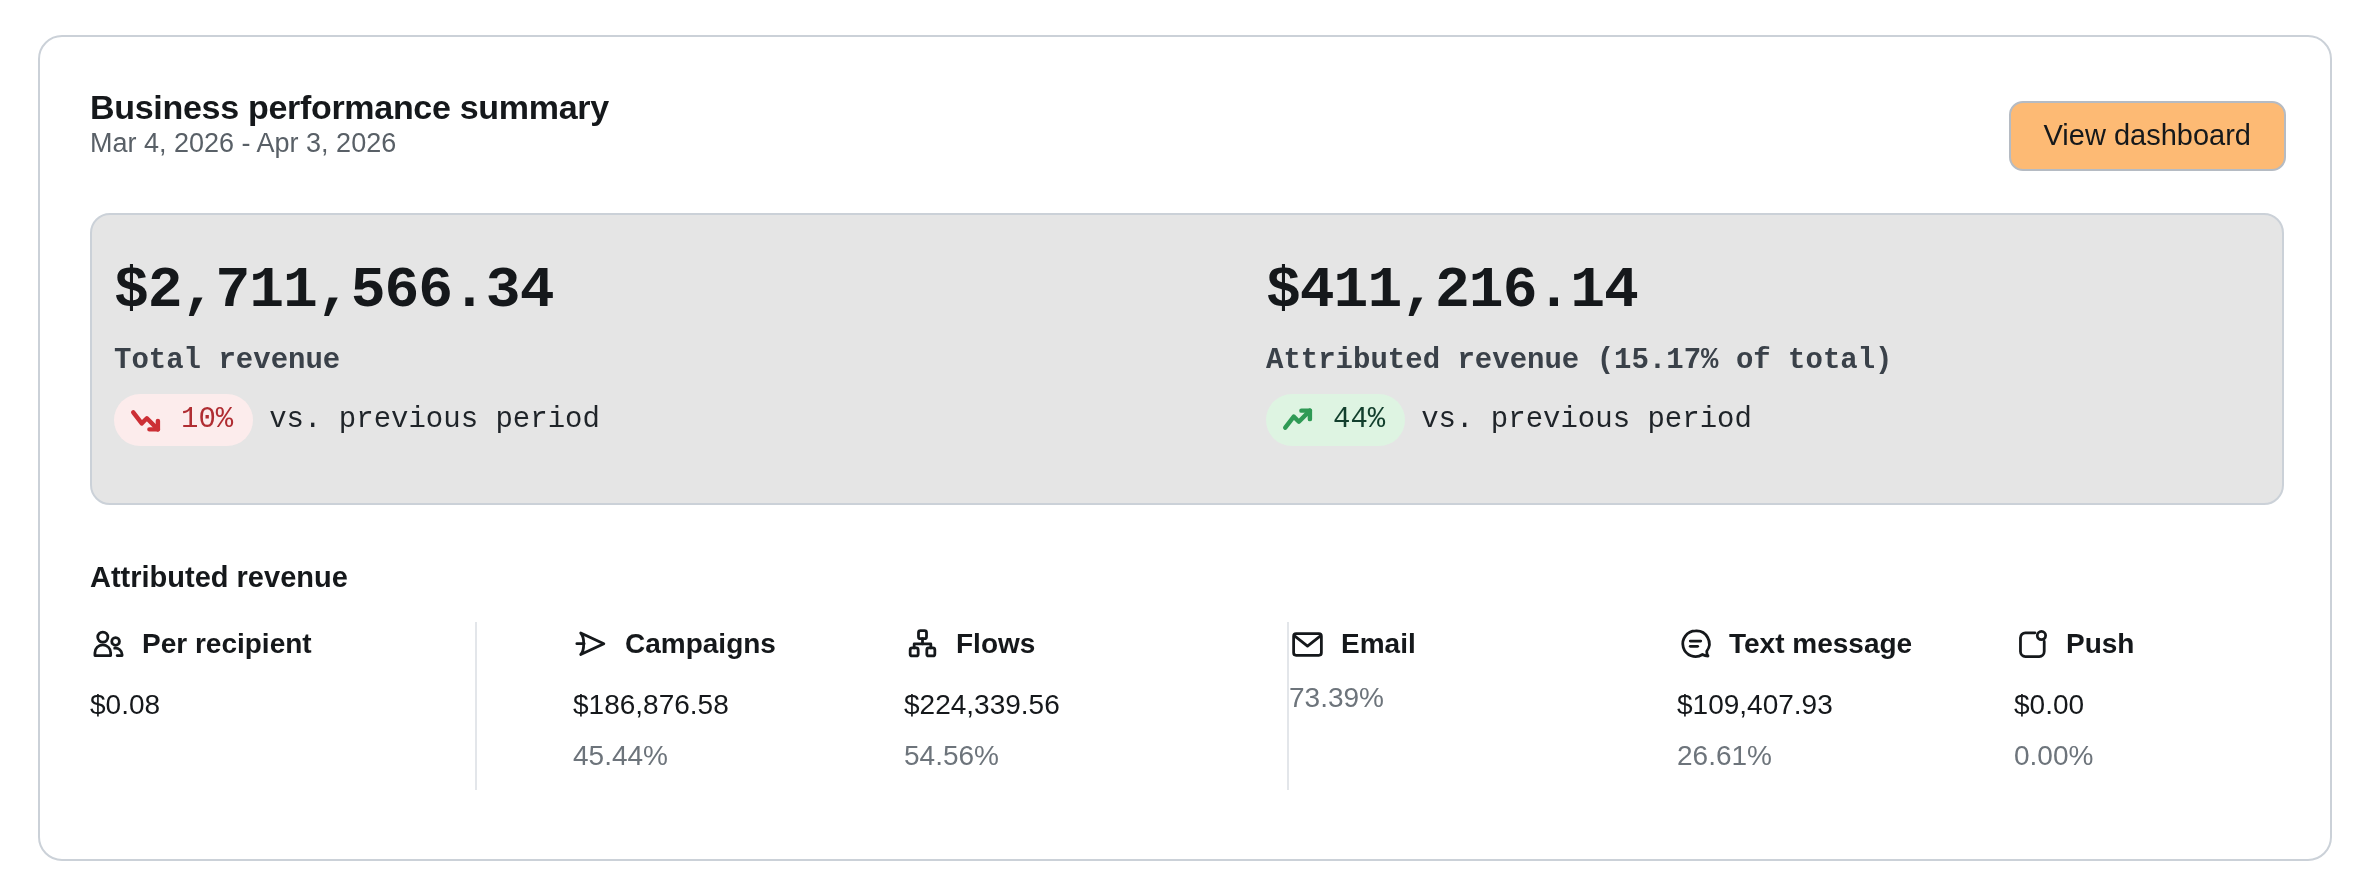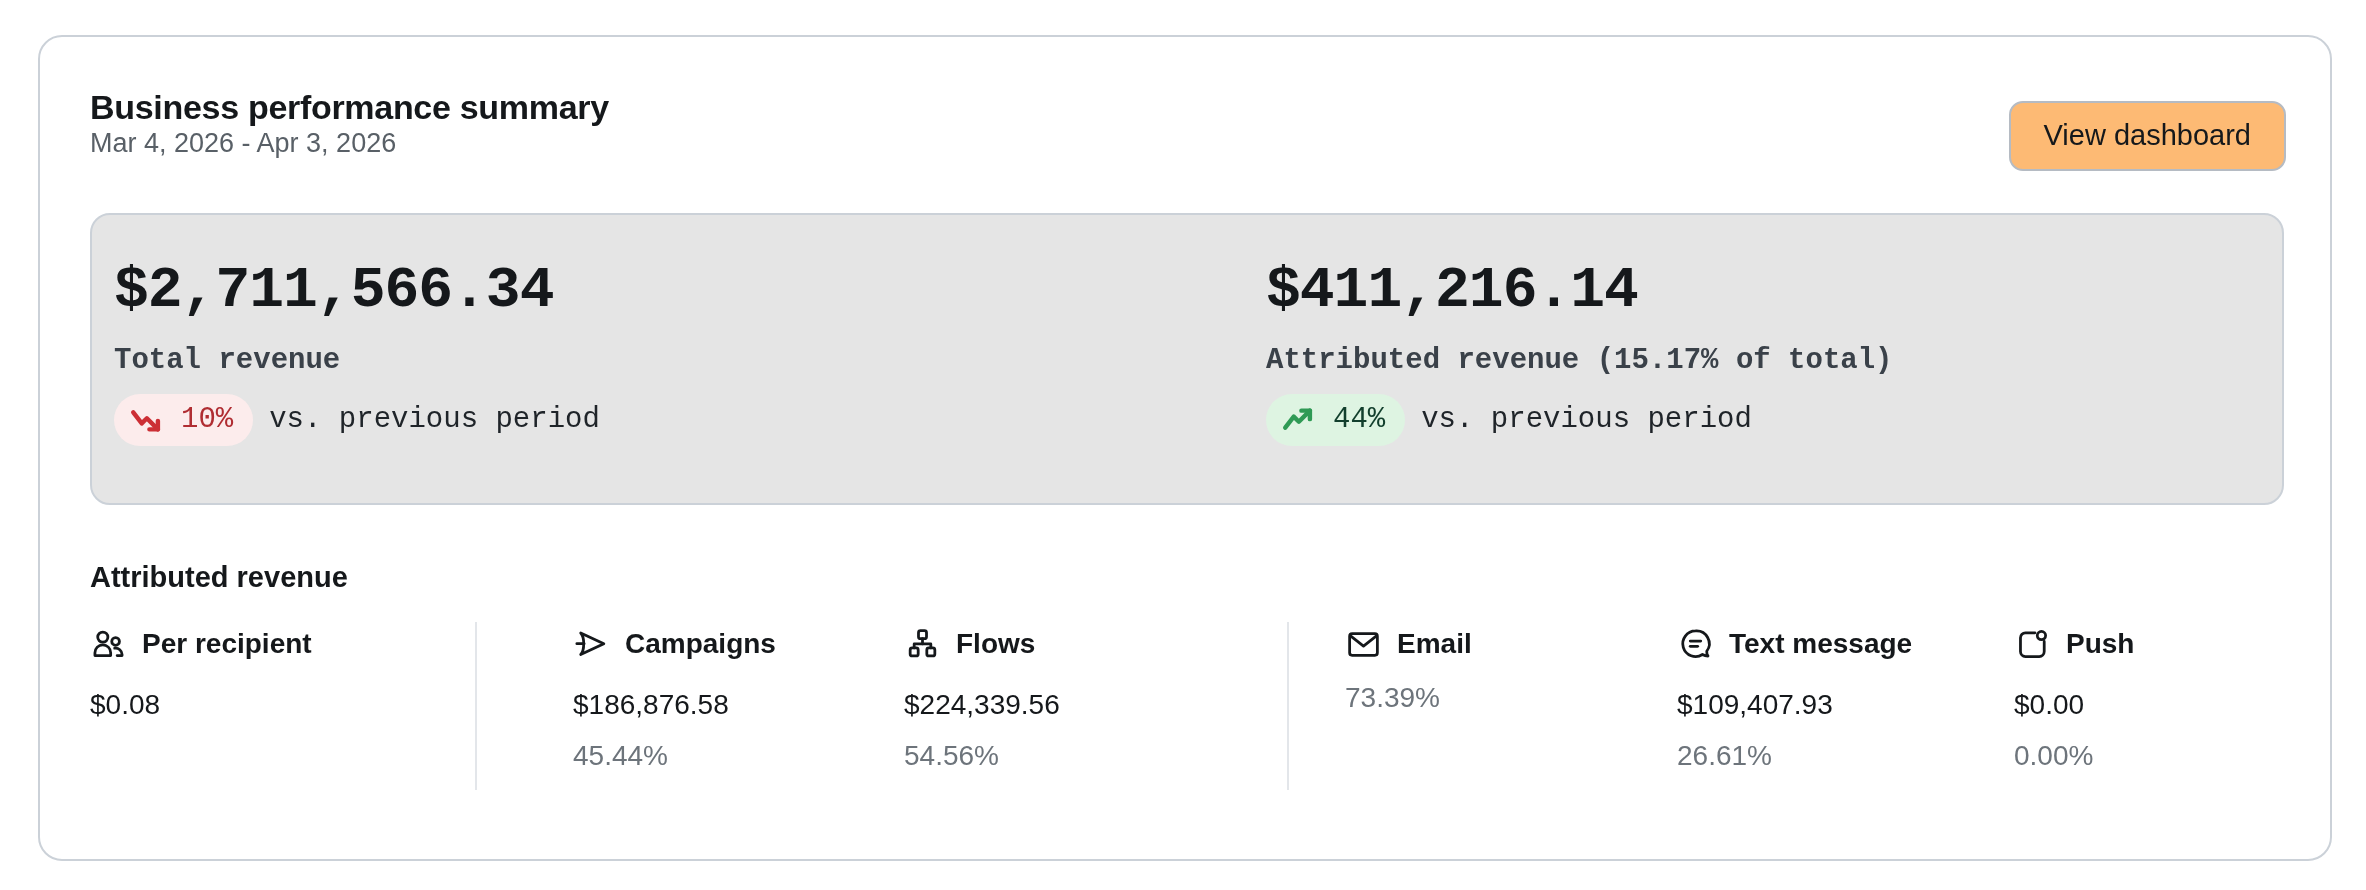--- a/index.html
+++ b/index.html
@@ -36,21 +36,21 @@
   .badge.negative{background:#fcecec;color:#b02d32;}
   .badge.positive{background:#def4e2;color:#123f2d;}
   .badge svg{display:block;}
   .vs-text{font-size:29px;color:#1f2429;}
   .section-heading{margin:56px 0 0 50px;font-size:29px;font-weight:700;color:#15181b;}
   .channels{display:flex;align-items:stretch;margin:32px 0 0 50px;min-height:162px;}
   .channel{box-sizing:border-box;display:flex;flex-direction:column;}
   .channel.c-per{width:385px;}
   .channel.c-camp{width:387px;padding-left:56px;margin-left:40px;}
   .channel.c-flows{width:383px;}
-  .channel.c-email{width:388px;padding-left:56px;}
+  .channel.c-email{width:388px;}
   .channel.c-text{width:337px;}
   .channel.c-push{flex:1;}
   .v-divider{width:2px;background:#e3e6ea;flex:none;margin-top:-4px;margin-bottom:-2px;}
   .channel-head{display:flex;align-items:center;gap:15px;font-size:28px;font-weight:700;color:#15181b;}
   .channel-head svg{display:block;flex:none;}
   .channel-value{margin-top:26px;font-size:28px;color:#15181b;}
   .channel-pct{margin-top:19px;font-size:28px;color:#6d747b;}
 </style>
 </head>
 <body>

